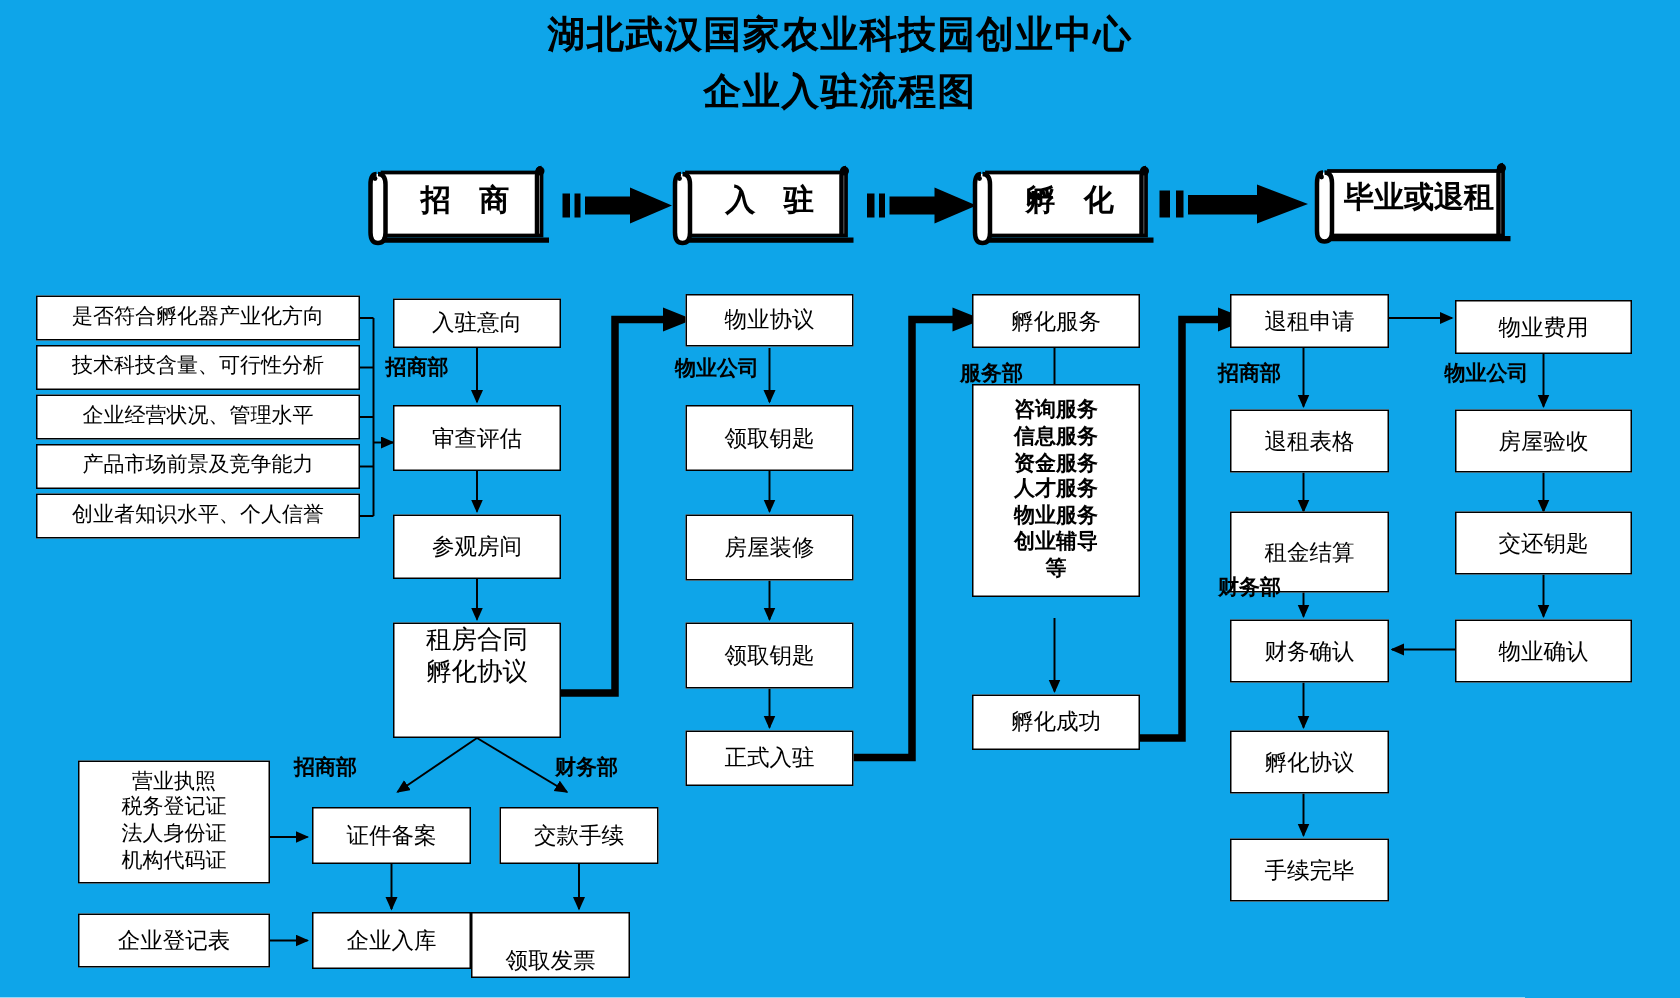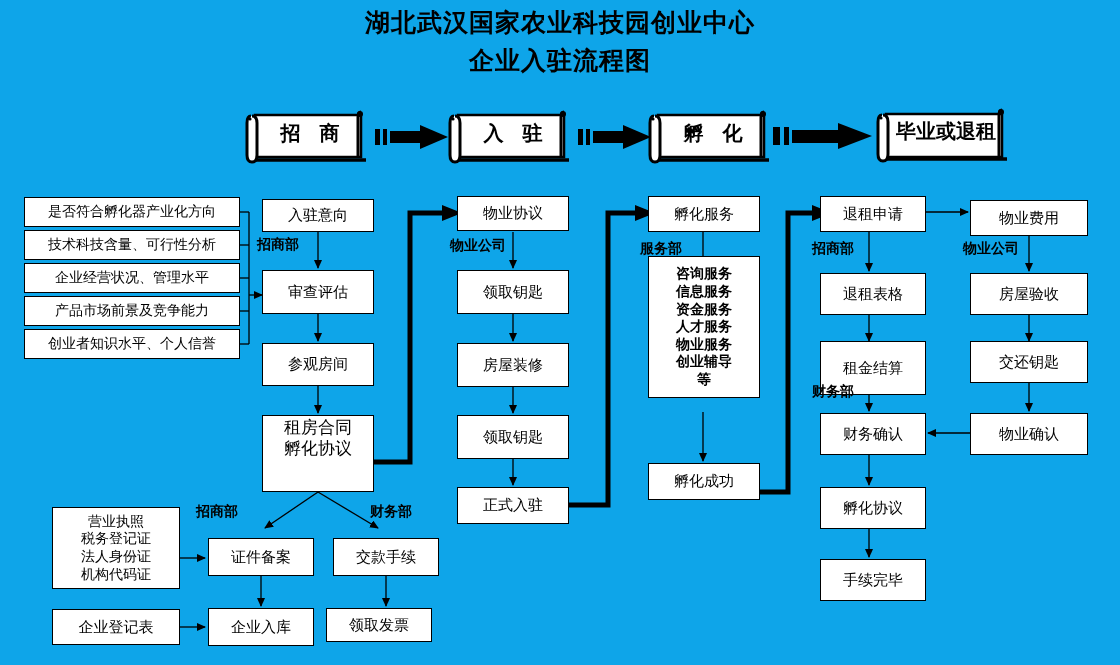--- a/index.html
+++ b/index.html
@@ -374,17 +374,17 @@
 
   <div class="box" style="left:208px;top:538px;width:106px;height:38px;">
     <span>证件备案</span>
   </div>
   <div class="box" style="left:208px;top:608px;width:106px;height:38px;">
     <span>企业入库</span>
   </div>
   <div class="box" style="left:333px;top:538px;width:106px;height:38px;">
     <span>交款手续</span>
   </div>
-  <div class="box" style="left:326px;top:608px;width:106px;height:34px;">
+  <div class="box" style="left:314px;top:608px;width:106px;height:44px;align-items:flex-end;">
     <span>领取发票</span>
   </div>
 
 </div>
 
 </body></html>

